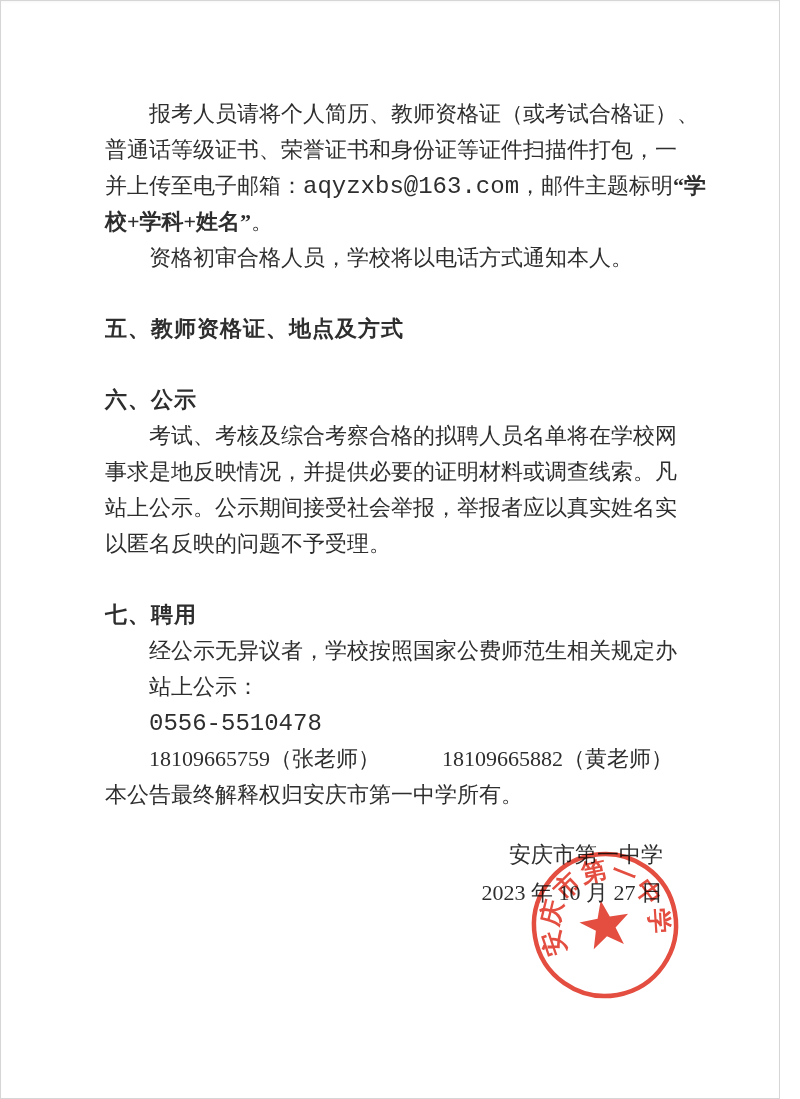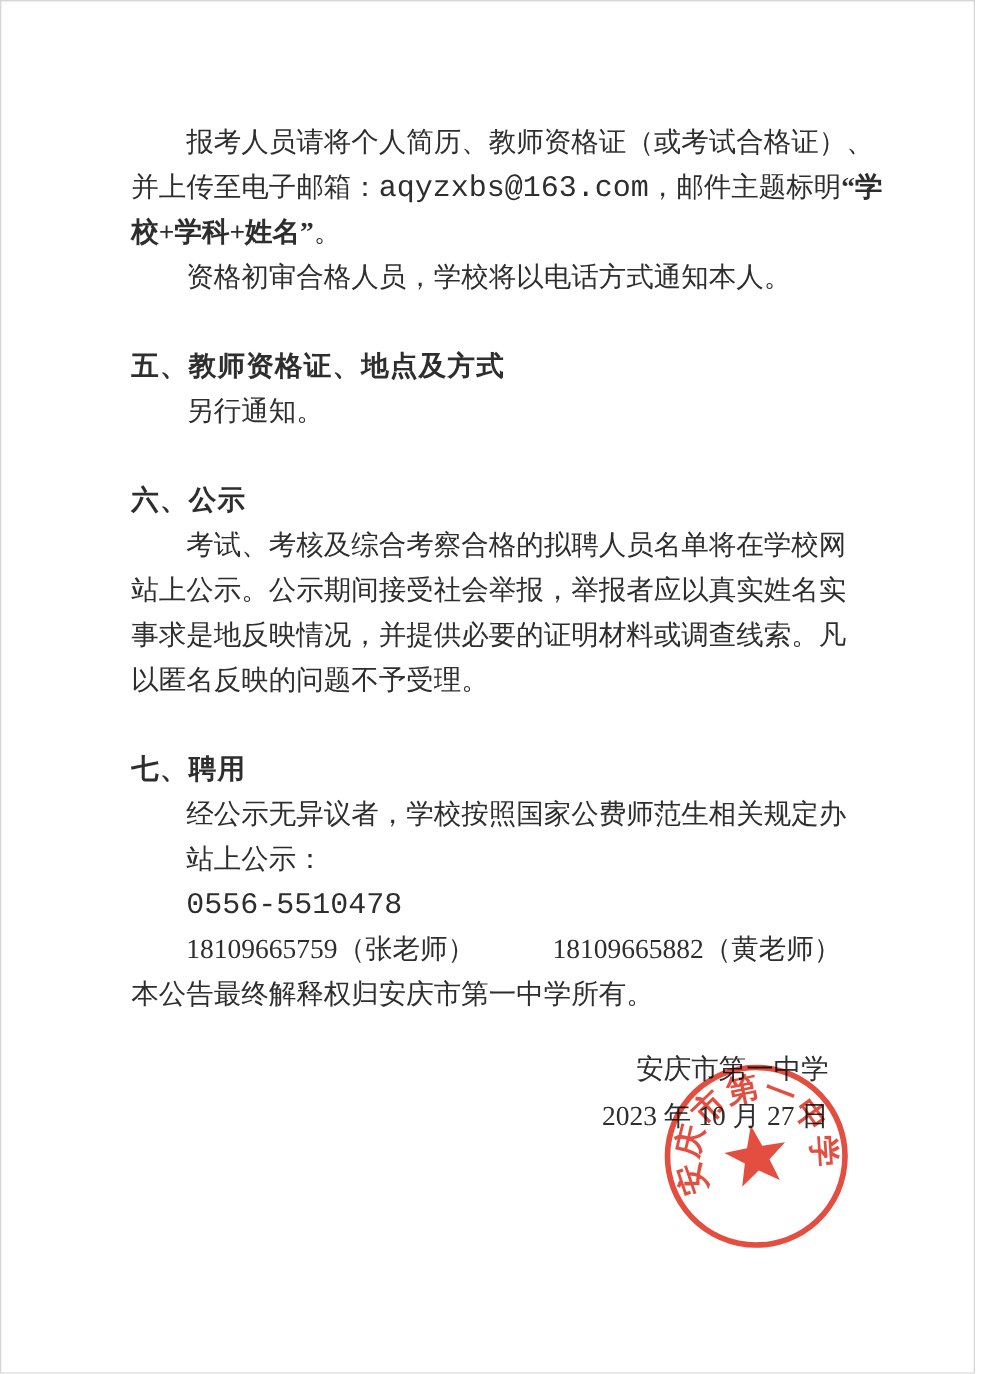--- a/index.html
+++ b/index.html
@@ -67,48 +67,48 @@
 <body>
 
 <div class="page">
 
   <div class="textblock">
 
     <div class="line indent">
       <span>报考人员请将个人简历、教师资格证（或考试合格证）、</span>
     </div>
     <div class="line">
+      <span>普通话等级证书、荣誉证书和身份证等证件扫描件打包，一</span>
+    </div>
+    <div class="line">
       <span>并上传至电子邮箱：</span><span class="mono">aqyzxbs@163.com</span><span>，邮件主题标明</span><span class="bold">“学</span>
     </div>
     <div class="line">
       <span class="bold">校+学科+姓名”</span><span>。</span>
     </div>
 
     <div class="line indent">
       <span>资格初审合格人员，学校将以电话方式通知本人。</span>
     </div>
 
     <div class="line heading">
       <span>五、教师资格证、地点及方式</span>
     </div>
-    <div class="line indent">
-      <span>另行通知。</span>
-    </div>
 
     <div class="line heading">
       <span>六、公示</span>
     </div>
     <div class="line indent">
       <span>考试、考核及综合考察合格的拟聘人员名单将在学校网</span>
     </div>
     <div class="line">
-      <span>站上公示。公示期间接受社会举报，举报者应以真实姓名实</span>
+      <span>事求是地反映情况，并提供必要的证明材料或调查线索。凡</span>
     </div>
     <div class="line">
-      <span>事求是地反映情况，并提供必要的证明材料或调查线索。凡</span>
+      <span>站上公示。公示期间接受社会举报，举报者应以真实姓名实</span>
     </div>
     <div class="line">
       <span>以匿名反映的问题不予受理。</span>
     </div>
 
     <div class="line heading">
       <span>七、聘用</span>
     </div>
     <div class="line indent">
       <span>经公示无异议者，学校按照国家公费师范生相关规定办</span>

